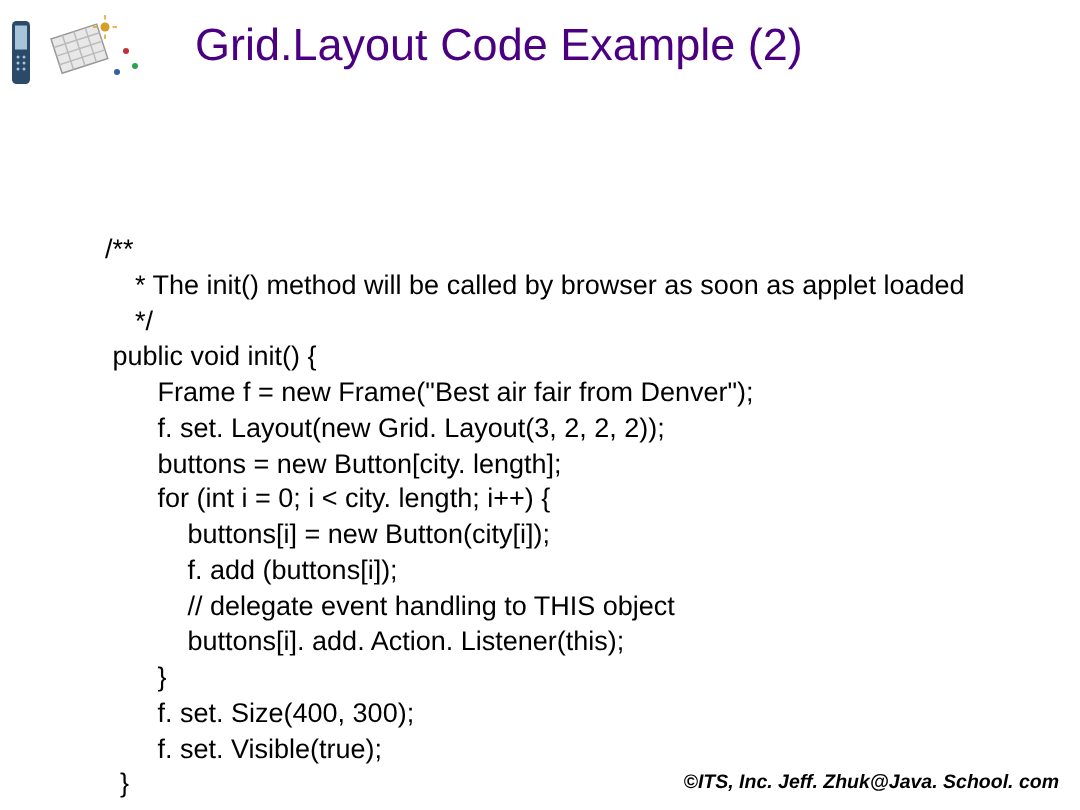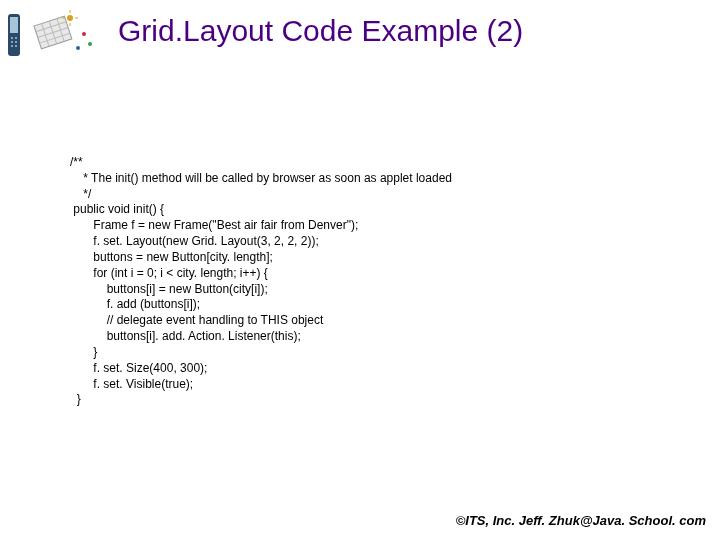--- a/index.html
+++ b/index.html
@@ -15,30 +15,30 @@
   .icon-area {
     position: absolute;
     top: 8px;
     left: 6px;
     width: 90px;
     height: 60px;
   }
   .title {
     position: absolute;
     top: 14px;
-    left: 118px;
+    left: 130px;
     font-size: 30px;
     color: #4b0082;
     font-family: Arial, sans-serif;
   }
   .code-block {
     position: absolute;
     top: 155px;
     left: 70px;
-    font-size: 12px;
+    font-size: 18px;
     line-height: 1.32;
     font-family: Arial, sans-serif;
     color: #000000;
     white-space: pre;
   }
   .footer {
     position: absolute;
     bottom: 12px;
     right: 14px;
     font-size: 13px;

